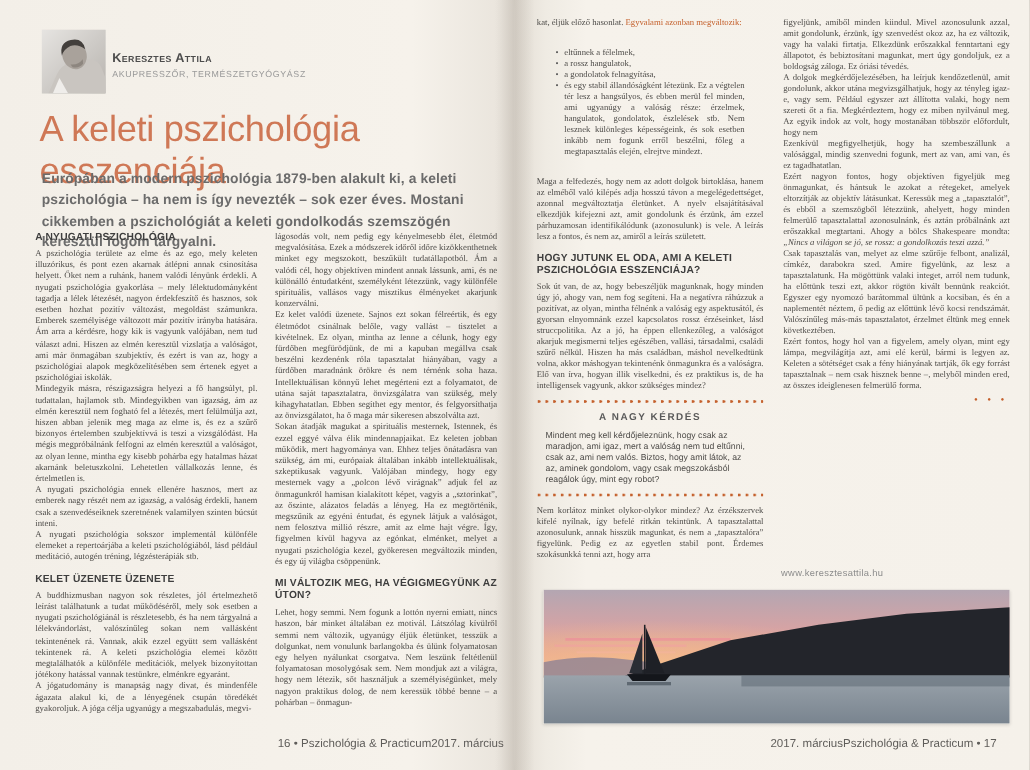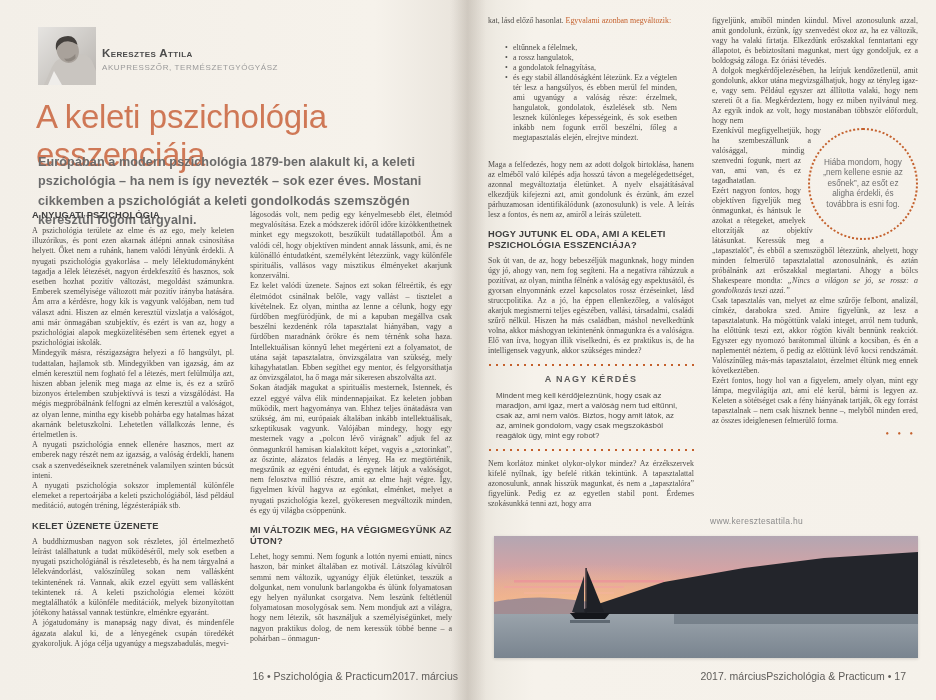--- a/index.html
+++ b/index.html
@@ -124,43 +124,40 @@
     <div class="footer footer-left-page">
       <span>16 • Pszichológia &amp; Practicum</span>
       <span>2017. március</span>
     </div>
   </div>
 
   <div class="page page-right">
 
     <div class="cols cols-right">
       <div class="col">
-        <p><span>kat, lásd előző hasonlat. </span><span class="accent">Egyvalami azonban megváltozik:</span></p>
+        <p><span>kat, éljük előző hasonlat. </span><span class="accent">Egyvalami azonban megváltozik:</span></p>
         <ul class="blt">
           <li>eltűnnek a félelmek,</li>
           <li>a rossz hangulatok,</li>
           <li>a gondolatok felnagyítása,</li>
           <li>és egy stabil állandóságként létezünk. Ez a végtelen tér lesz a hangsúlyos, és ebben merül fel minden, ami ugyanúgy a valóság része: érzelmek, hangulatok, gondolatok, észlelések stb. Nem lesznek különleges képességeink, és sok esetben inkább nem fogunk erről beszélni, főleg a megtapasztalás elején, elrejtve mindezt.</li>
         </ul>
         <p>Maga a felfedezés, hogy nem az adott dolgok birtoklása, hanem az elméből való kilépés adja hosszú távon a megelégedettséget, azonnal megváltoztatja életünket. A nyelv elsajátításával elkezdjük kifejezni azt, amit gondolunk és érzünk, ám ezzel párhuzamosan identifikálódunk (azonosulunk) is vele. A leírás lesz a fontos, és nem az, amiről a leírás született.</p>
         <div class="sec-h">HOGY JUTUNK EL ODA, AMI A KELETI PSZICHOLÓGIA ESSZENCIÁJA?</div>
         <p>Sok út van, de az, hogy bebeszéljük magunknak, hogy minden úgy jó, ahogy van, nem fog segíteni. Ha a negatívra ráhúzzuk a pozitívat, az olyan, mintha félnénk a valóság egy aspektusától, és gyorsan elnyomnánk ezzel kapcsolatos rossz érzéseinket, lásd struccpolitika. Az a jó, ha éppen ellenkezőleg, a valóságot akarjuk megismerni teljes egészében, vallási, társadalmi, családi szűrő nélkül. Hiszen ha más családban, máshol nevelkedtünk volna, akkor máshogyan tekintenénk önmagunkra és a valóságra. Elő van írva, hogyan illik viselkedni, és ez praktikus is, de ha intelligensek vagyunk, akkor szükséges mindez?</p>
         <div class="dotline"></div>
         <div class="bq-head">A NAGY KÉRDÉS</div>
         <p class="bq-text">Mindent meg kell kérdőjeleznünk, hogy csak az maradjon, ami igaz, mert a valóság nem tud eltűnni, csak az, ami nem valós. Biztos, hogy amit látok, az az, aminek gondolom, vagy csak megszokásból reagálok úgy, mint egy robot?</p>
         <div class="dotline"></div>
         <p>Nem korlátoz minket olykor-olykor mindez? Az érzékszervek kifelé nyílnak, így befelé ritkán tekintünk. A tapasztalattal azonosulunk, annak hisszük magunkat, és nem a „tapasztalóra” figyelünk. Pedig ez az egyetlen stabil pont. Érdemes szokásunkká tenni azt, hogy arra</p>
       </div>
 
       <div class="col">
         <p>figyeljünk, amiből minden kiindul. Mivel azonosulunk azzal, amit gondolunk, érzünk, így szenvedést okoz az, ha ez változik, vagy ha valaki firtatja. Elkezdünk erőszakkal fenntartani egy állapotot, és bebiztosítani magunkat, mert úgy gondoljuk, ez a boldogság záloga. Ez óriási tévedés.</p>
         <p>A dolgok megkérdőjelezésében, ha leírjuk kendőzetlenül, amit gondolunk, akkor utána megvizsgálhatjuk, hogy az tényleg igaz-e, vagy sem. Például egyszer azt állította valaki, hogy nem szereti őt a fia. Megkérdeztem, hogy ez miben nyilvánul meg. Az egyik indok az volt, hogy mostanában többször előfordult, hogy nem</p>
-        <div class="bubble">
-          <span>Hiába mondom, hogy „nem kellene esnie az esőnek”, az esőt ez aligha érdekli, és továbbra is esni fog.</span>
-        </div>
         <p>Ezenkívül megfigyelhetjük, hogy ha szembeszállunk a valósággal, mindig szenvedni fogunk, mert az van, ami van, és ez tagadhatatlan.</p>
         <p><span>Ezért nagyon fontos, hogy objektíven figyeljük meg önmagunkat, és hántsuk le azokat a rétegeket, amelyek eltorzítják az objektív látásunkat. Keressük meg a „tapasztalót”, és ebből a szemszögből létezzünk, ahelyett, hogy minden felmerülő tapasztalattal azonosulnánk, és aztán próbálnánk azt erőszakkal megtartani. Ahogy a bölcs Shakespeare mondta: </span><span class="q">„Nincs a világon se jó, se rossz: a gondolkozás teszi azzá.”</span></p>
         <p>Csak tapasztalás van, melyet az elme szűrője felbont, analizál, címkéz, darabokra szed. Amire figyelünk, az lesz a tapasztalatunk. Ha mögöttünk valaki integet, arról nem tudunk, ha előttünk teszi ezt, akkor rögtön kivált bennünk reakciót. Egyszer egy nyomozó barátommal ültünk a kocsiban, és én a naplementét néztem, ő pedig az előttünk lévő kocsi rendszámát. Valószínűleg más-más tapasztalatot, érzelmet éltünk meg ennek következtében.</p>
         <p>Ezért fontos, hogy hol van a figyelem, amely olyan, mint egy lámpa, megvilágítja azt, ami elé kerül, bármi is legyen az. Keleten a sötétséget csak a fény hiányának tartják, ők egy forrást tapasztalnak – nem csak hisznek benne –, melyből minden ered, az összes ideiglenesen felmerülő forma.</p>
         <div class="end-mark">• • •</div>
       </div>
     </div>
 
     <div class="url">www.keresztesattila.hu</div>
 

